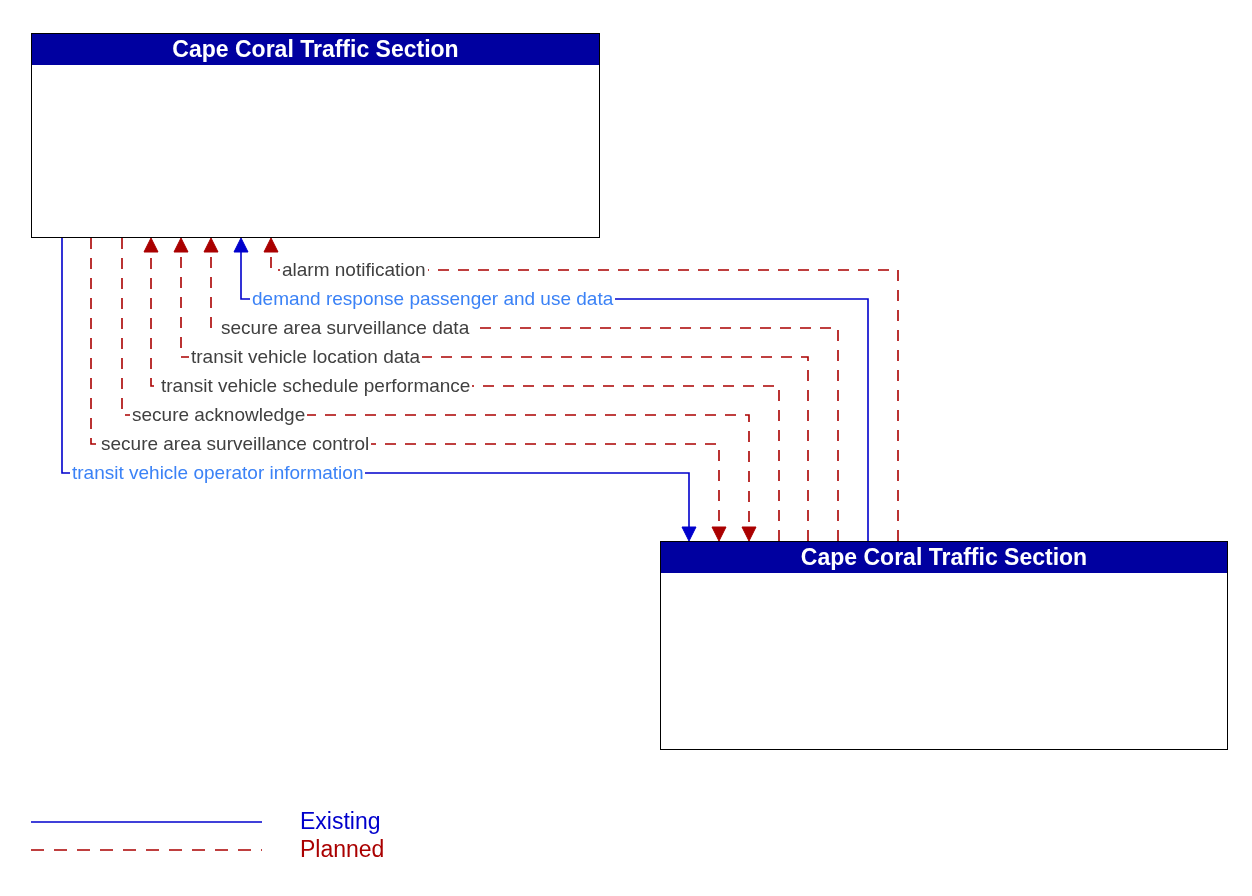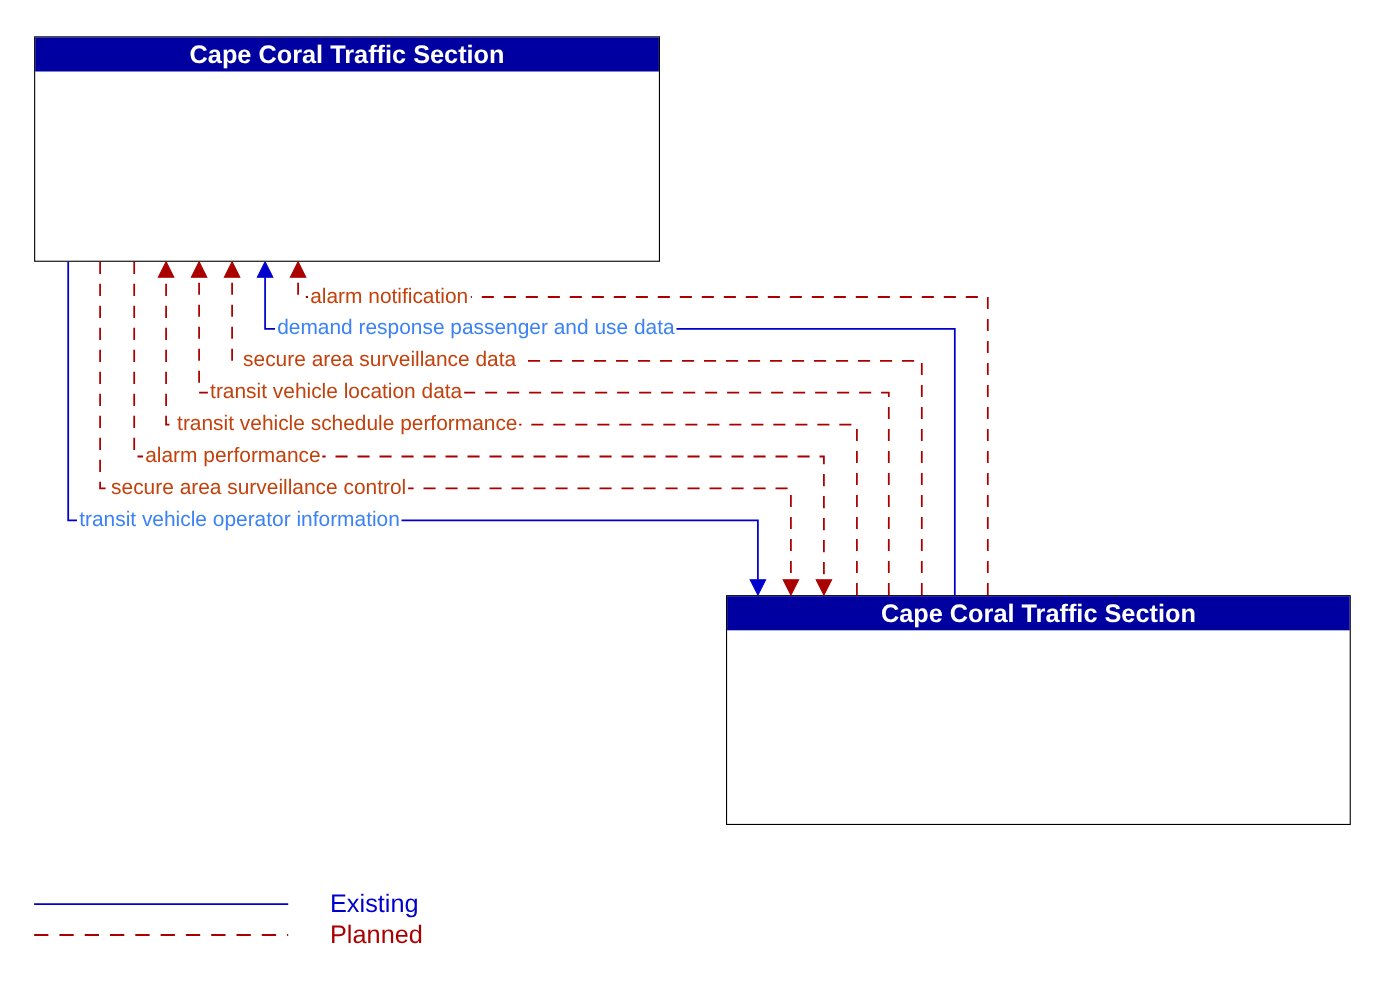--- a/index.html
+++ b/index.html
@@ -61,21 +61,21 @@
   
   .flow-label {
     position: absolute;
     font-size: 19px;
     line-height: 19px;
     white-space: nowrap;
     background: #ffffff;
     padding: 0 2px;
   }
   .flow-label.existing { color: #3b82f6; }
-  .flow-label.planned  { color: #c2410c; }
+  .flow-label.planned  { color: #404040; }
 
   
   .legend {
     position: absolute;
   }
   .legend-label {
     position: absolute;
     font-size: 23px;
     line-height: 19px;
     white-space: nowrap;
@@ -130,21 +130,21 @@
       <div class="entity-box" style="left: 660px; top: 541px; width: 568px; height: 209px;">
         <div class="entity-header">Cape Coral Traffic Section</div>
       </div>
     </div>
   <div id="labels-layer">
       <div class="flow-label planned" style="left: 280px; top: 260px;">alarm notification</div>
       <div class="flow-label existing" style="left: 250px; top: 289px;">demand response passenger and use data</div>
       <div class="flow-label planned" style="left: 219px; top: 318px;">secure area surveillance data</div>
       <div class="flow-label planned" style="left: 189px; top: 347px;">transit vehicle location data</div>
       <div class="flow-label planned" style="left: 159px; top: 376px;">transit vehicle schedule performance</div>
-      <div class="flow-label planned" style="left: 130px; top: 405px;">alarm performance</div>
+      <div class="flow-label planned" style="left: 130px; top: 405px;">secure acknowledge</div>
       <div class="flow-label planned" style="left: 99px; top: 434px;">secure area surveillance control</div>
       <div class="flow-label existing" style="left: 70px; top: 463px; text-align: right;">transit vehicle operator information</div>
     </div>
   <div id="legend-layer" class="legend">
       <div class="legend-label existing" style="left: 300px; top: 812px;">Existing</div>
       <div class="legend-label planned" style="left: 300px; top: 840px; text-align: center;">Planned</div>
     </div>
 </div>
 
 </body></html>

